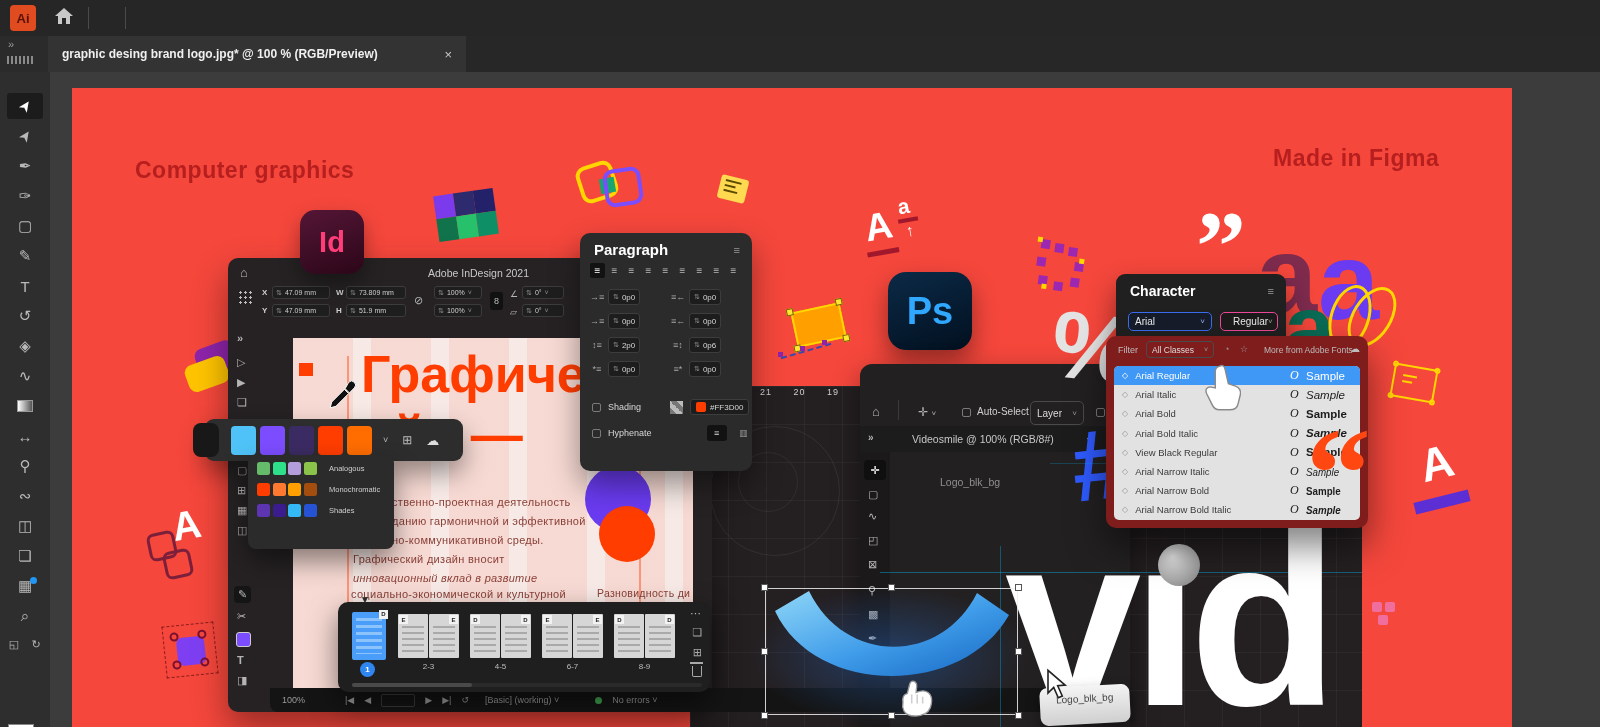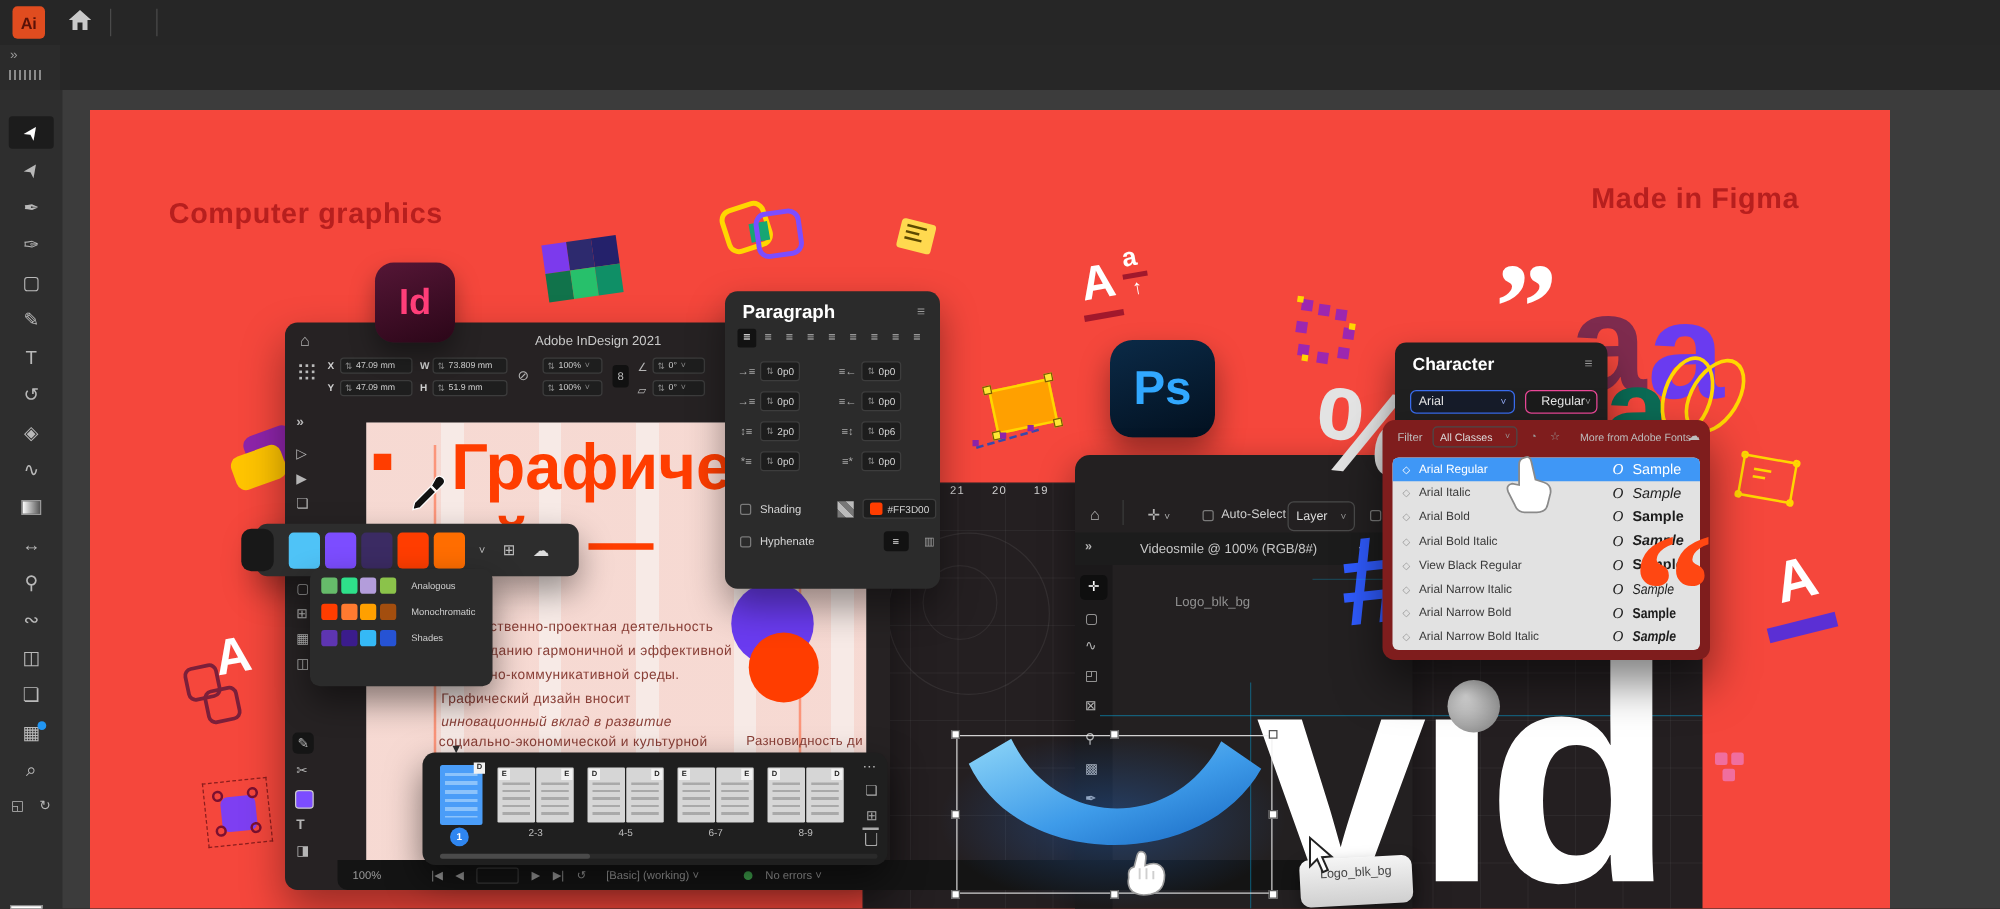--- a/index.html
+++ b/index.html
@@ -105,20 +105,24 @@
         </svg>
     </div>
     <div class="mbar-sep"></div>
     <div class="mbar-sep" style="margin-left:22px"></div>
   </div>
 
   <div id="tabbar">
     <div id="leftstrip">
       <div style="position:absolute;left:8px;top:2px;font-size:11px">»</div>
       <div style="position:absolute;left:7px;top:20px;width:26px;height:8px;background:repeating-linear-gradient(90deg,#8a8a8a 0 2px,transparent 2px 4px)"></div>
+    </div>
+    <div id="tab">
+      <span actable="false">graphic desing brand logo.jpg* @ 100 % (RGB/Preview)</span>
+      <span class="x">×</span>
     </div>
   </div>
 
   <div id="tools">
     <div id="toollist">
         <div class="tool act" style="top: 21px;">
           <span class="rot">➤</span>
         </div>
         <div class="tool" style="top: 51px;">
           <span class="rot">➤</span>

